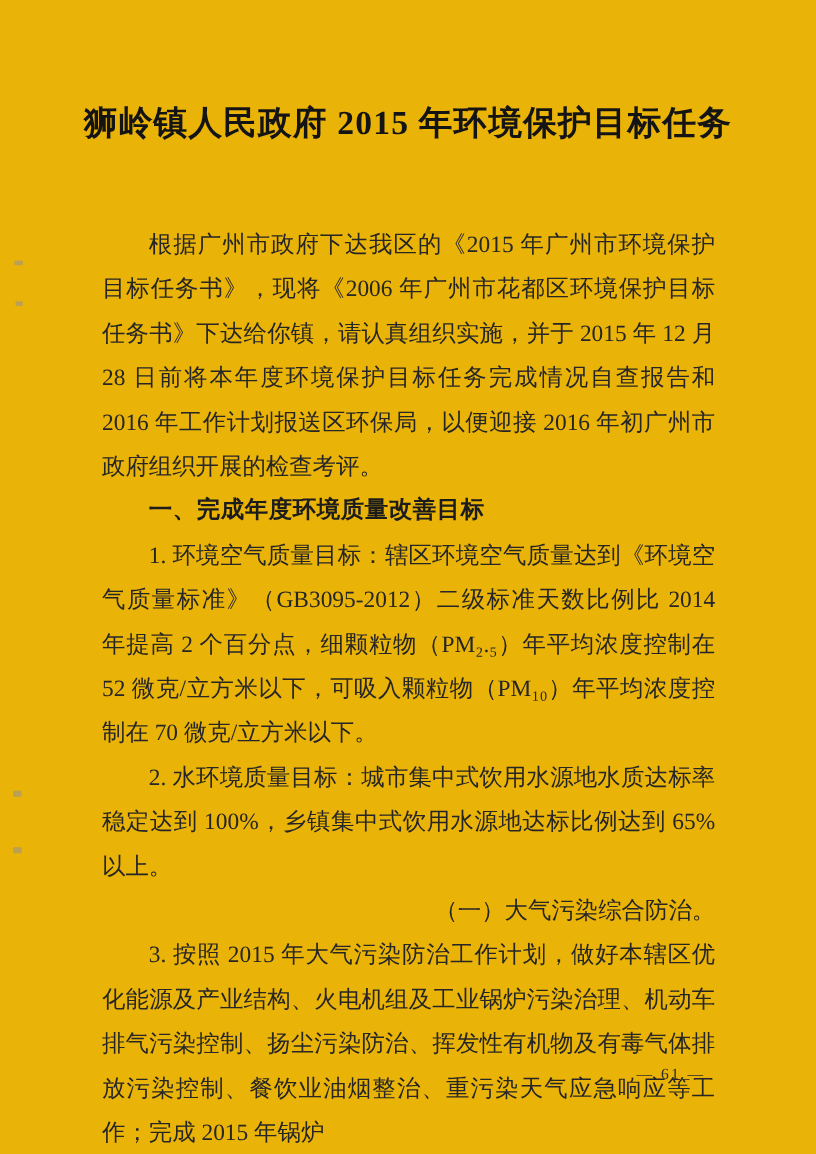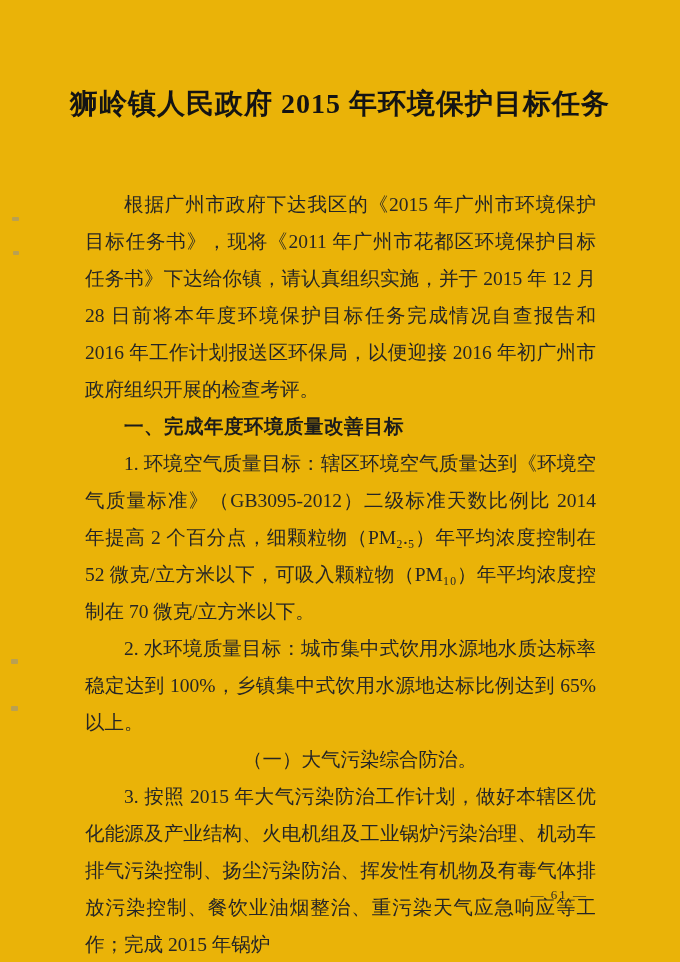--- a/index.html
+++ b/index.html
@@ -36,28 +36,28 @@
     font-size: 19.5px;
     line-height: 37px;
     text-align: justify;
     color: #262626;
   }
   .doc-body p {
     margin: 0;
     text-indent: 2em;
   }
   .para-heading {
-    font-family: Liberation Sans, sans-serif;
+    font-family: Liberation Mono, monospace;
     font-weight: 700;
     color: #1c1c1c;
     text-align: left;
     letter-spacing: 0.5px;
   }
   .para-subheading {
-    text-align: center;
+    text-align: right;
   }
   .page-number {
     position: absolute;
     top: 885px;
     right: 92px;
     font-size: 13px;
     line-height: 20px;
     letter-spacing: 2px;
     color: #2a2a2a;
     font-family: "Liberation Serif", "DejaVu Serif", serif;
@@ -75,21 +75,21 @@
   .speck-4 { left: 11px; top: 706px; width: 7px; height: 5px; }
 </style>
 </head>
 <body>
 
 <div class="page">
 
   <div class="doc-title">狮岭镇人民政府 2015 年环境保护目标任务</div>
 
   <div class="doc-body">
-    <p class="para-body">根据广州市政府下达我区的《2015 年广州市环境保护目标任务书》，现将《2011 年广州市花都区环境保护目标任务书》下达给你镇，请认真组织实施，并于 2015 年 12 月 28 日前将本年度环境保护目标任务完成情况自查报告和 2016 年工作计划报送区环保局，以便迎接 2016 年初广州市政府组织开展的检查考评。</p>
+    <p class="para-body">根据广州市政府下达我区的《2015 年广州市环境保护目标任务书》，现将《2006 年广州市花都区环境保护目标任务书》下达给你镇，请认真组织实施，并于 2015 年 12 月 28 日前将本年度环境保护目标任务完成情况自查报告和 2016 年工作计划报送区环保局，以便迎接 2016 年初广州市政府组织开展的检查考评。</p>
     <p class="para-heading">一、完成年度环境质量改善目标</p>
     <p class="para-body">1. 环境空气质量目标：辖区环境空气质量达到《环境空气质量标准》（GB3095-2012）二级标准天数比例比 2014 年提高 2 个百分点，细颗粒物（PM₂.₅）年平均浓度控制在 52 微克/立方米以下，可吸入颗粒物（PM₁₀）年平均浓度控制在 70 微克/立方米以下。</p>
     <p class="para-body">2. 水环境质量目标：城市集中式饮用水源地水质达标率稳定达到 100%，乡镇集中式饮用水源地达标比例达到 65%以上。</p>
     <p class="para-subheading">（一）大气污染综合防治。</p>
     <p class="para-body">3. 按照 2015 年大气污染防治工作计划，做好本辖区优化能源及产业结构、火电机组及工业锅炉污染治理、机动车排气污染控制、扬尘污染防治、挥发性有机物及有毒气体排放污染控制、餐饮业油烟整治、重污染天气应急响应等工作；完成 2015 年锅炉</p>
   </div>
 
   <div class="page-number">— 61 —</div>
 
   <div class="speck speck-1"></div>

